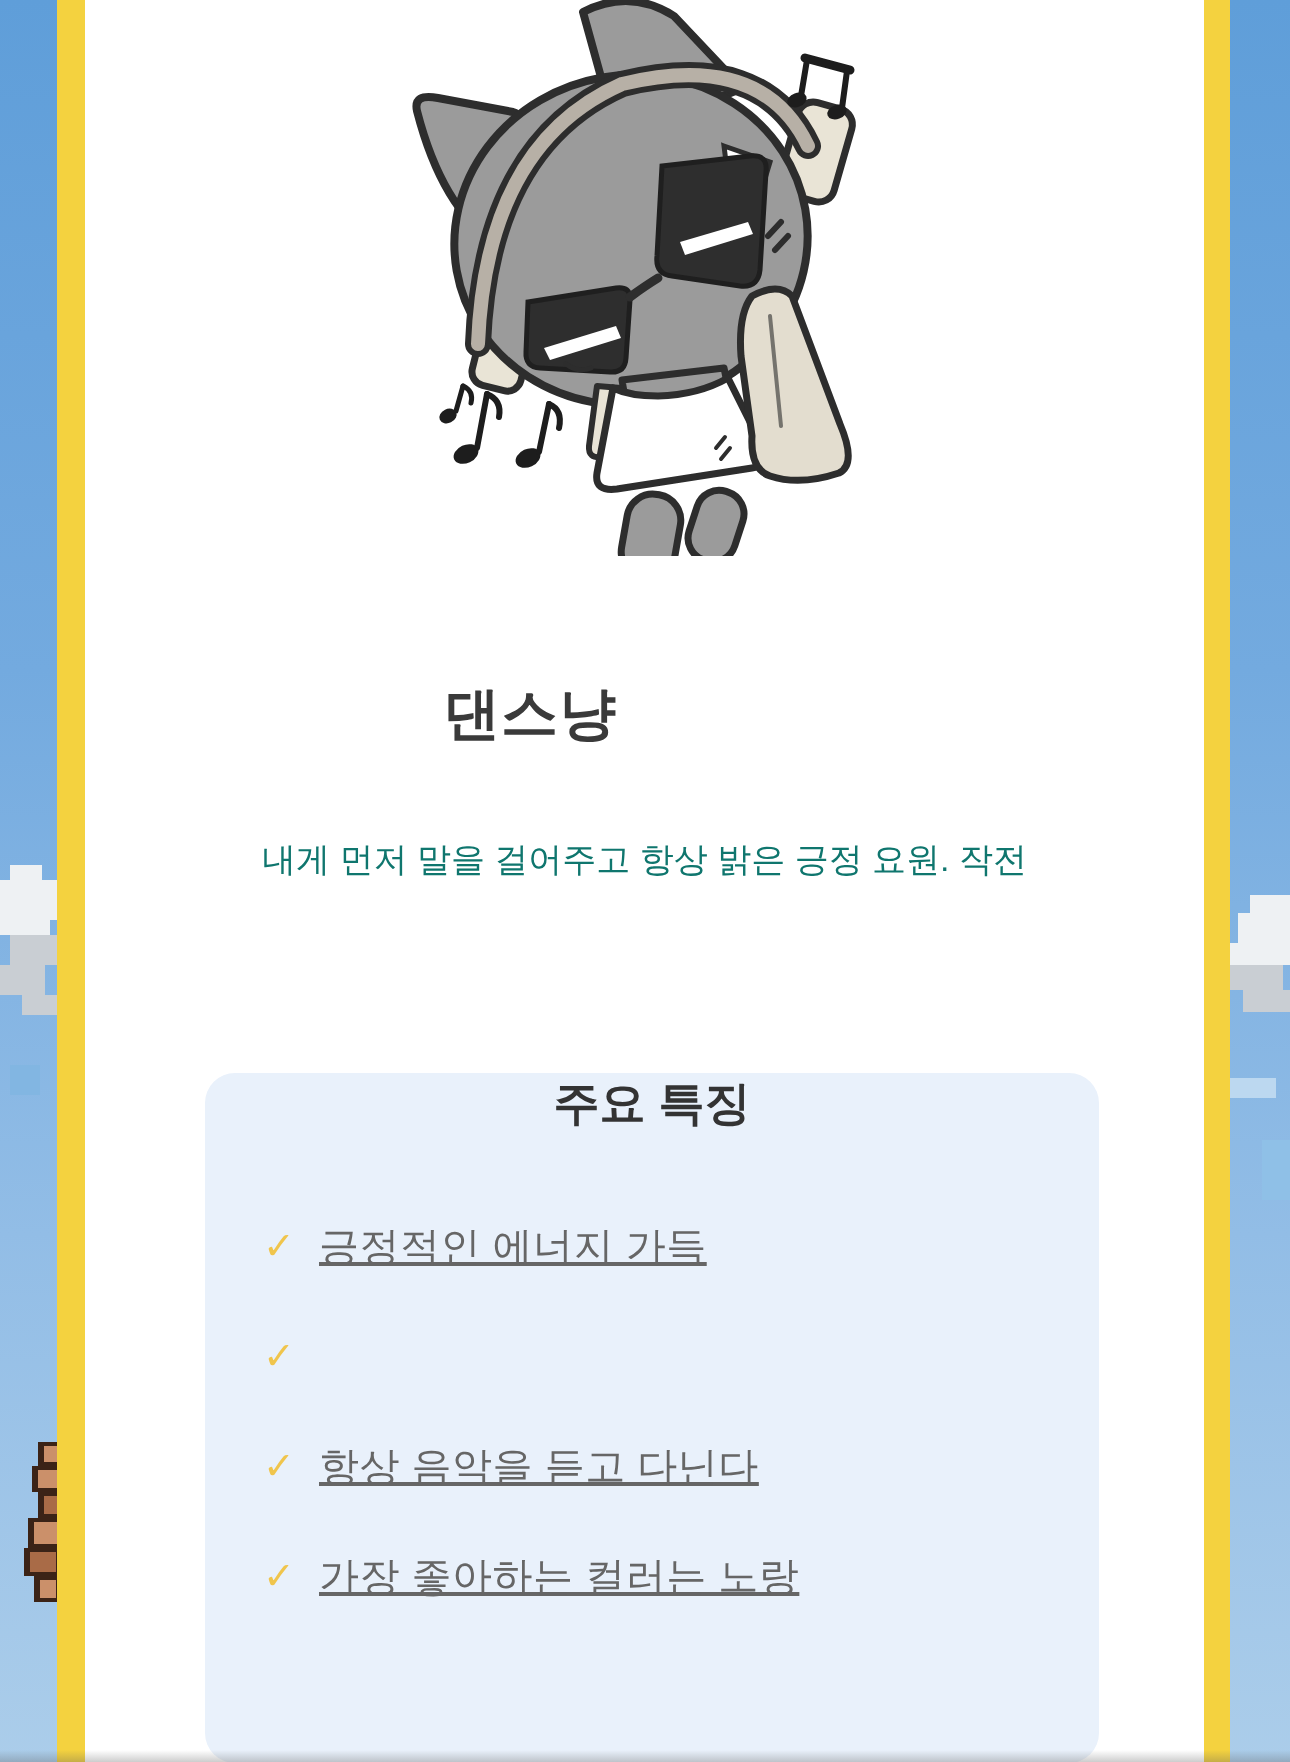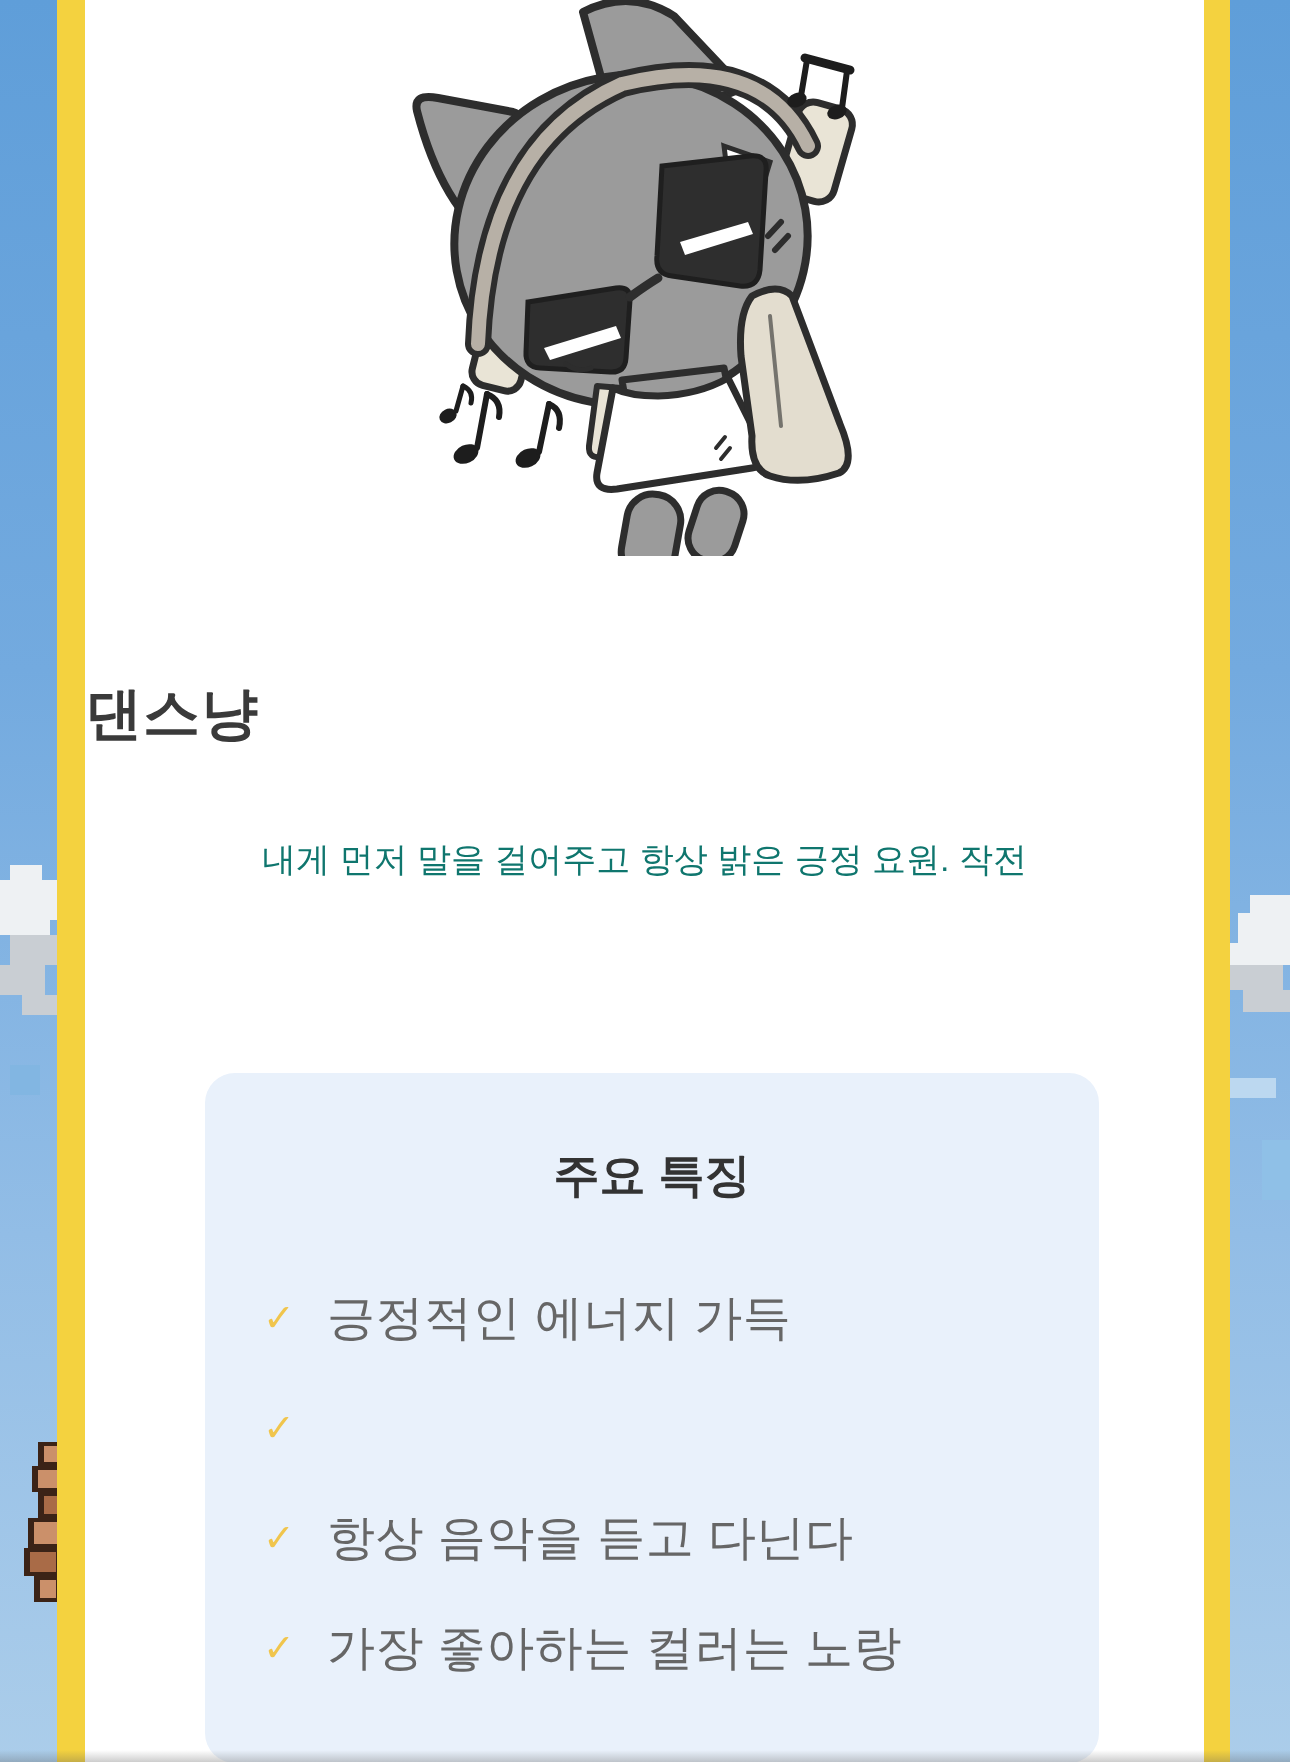--- a/index.html
+++ b/index.html
@@ -21,45 +21,45 @@
   .frame.left  { left: 57px;  width: 28px; }
   .frame.right { left: 1204px; width: 26px; }
   
   .panel { position: absolute; left: 85px; top: 0; width: 1119px; height: 1762px; background: #ffffff; }
   
   .character { position: absolute; left: 300px; top: -4px; width: 560px; height: 560px; }
   .character svg { display: block; width: 100%; height: 100%; }
   
   .char-name {
     position: absolute; left: 85px; top: 676px; width: 890px;
-    font-size: 57px; font-weight: 700; color: #3a3a3a;
+    text-align: center; font-size: 57px; font-weight: 700; color: #3a3a3a;
     letter-spacing: 1px;
   }
   
   .char-desc {
     position: absolute; left: 85px; top: 818px; width: 1119px;
     text-align: center; font-size: 34px; color: #0f766e; line-height: 82px;
     font-weight: 400;
   }
   
   .card {
     position: absolute; left: 205px; top: 1073px; width: 894px; height: 690px;
     background: #e9f1fb; border-radius: 30px;
   }
   .card-title {
-    margin-top: 72px; text-align: center;
+    text-align: center;
     font-size: 46px; font-weight: 700; color: #333333;
   }
   .feature-list { margin-top: 80px; padding-left: 58px; list-style: none; }
   .feature-row { display: flex; align-items: center; height: 62px; margin-bottom: 48px; }
   .check {
     width: 40px; flex: 0 0 40px; color: #f0c54c; font-size: 38px; font-weight: 400;
     text-align: left;
   }
-  .feature-label { margin-left: 24px; font-size: 48px; color: #666666; letter-spacing: 0.5px; }
+  .feature-label { margin-left: 16px; font-size: 40px; color: #666666; letter-spacing: 0.5px; text-decoration: underline; }
   
   .bottom-strip {
     position: absolute; left: 0; bottom: 0; width: 1290px; height: 12px;
     background: linear-gradient(180deg, rgba(90,90,90,0) 0%, rgba(90,90,90,0.30) 100%);
   }
 </style>
 </head>
 <body>
 
 <div class="sky"></div>

